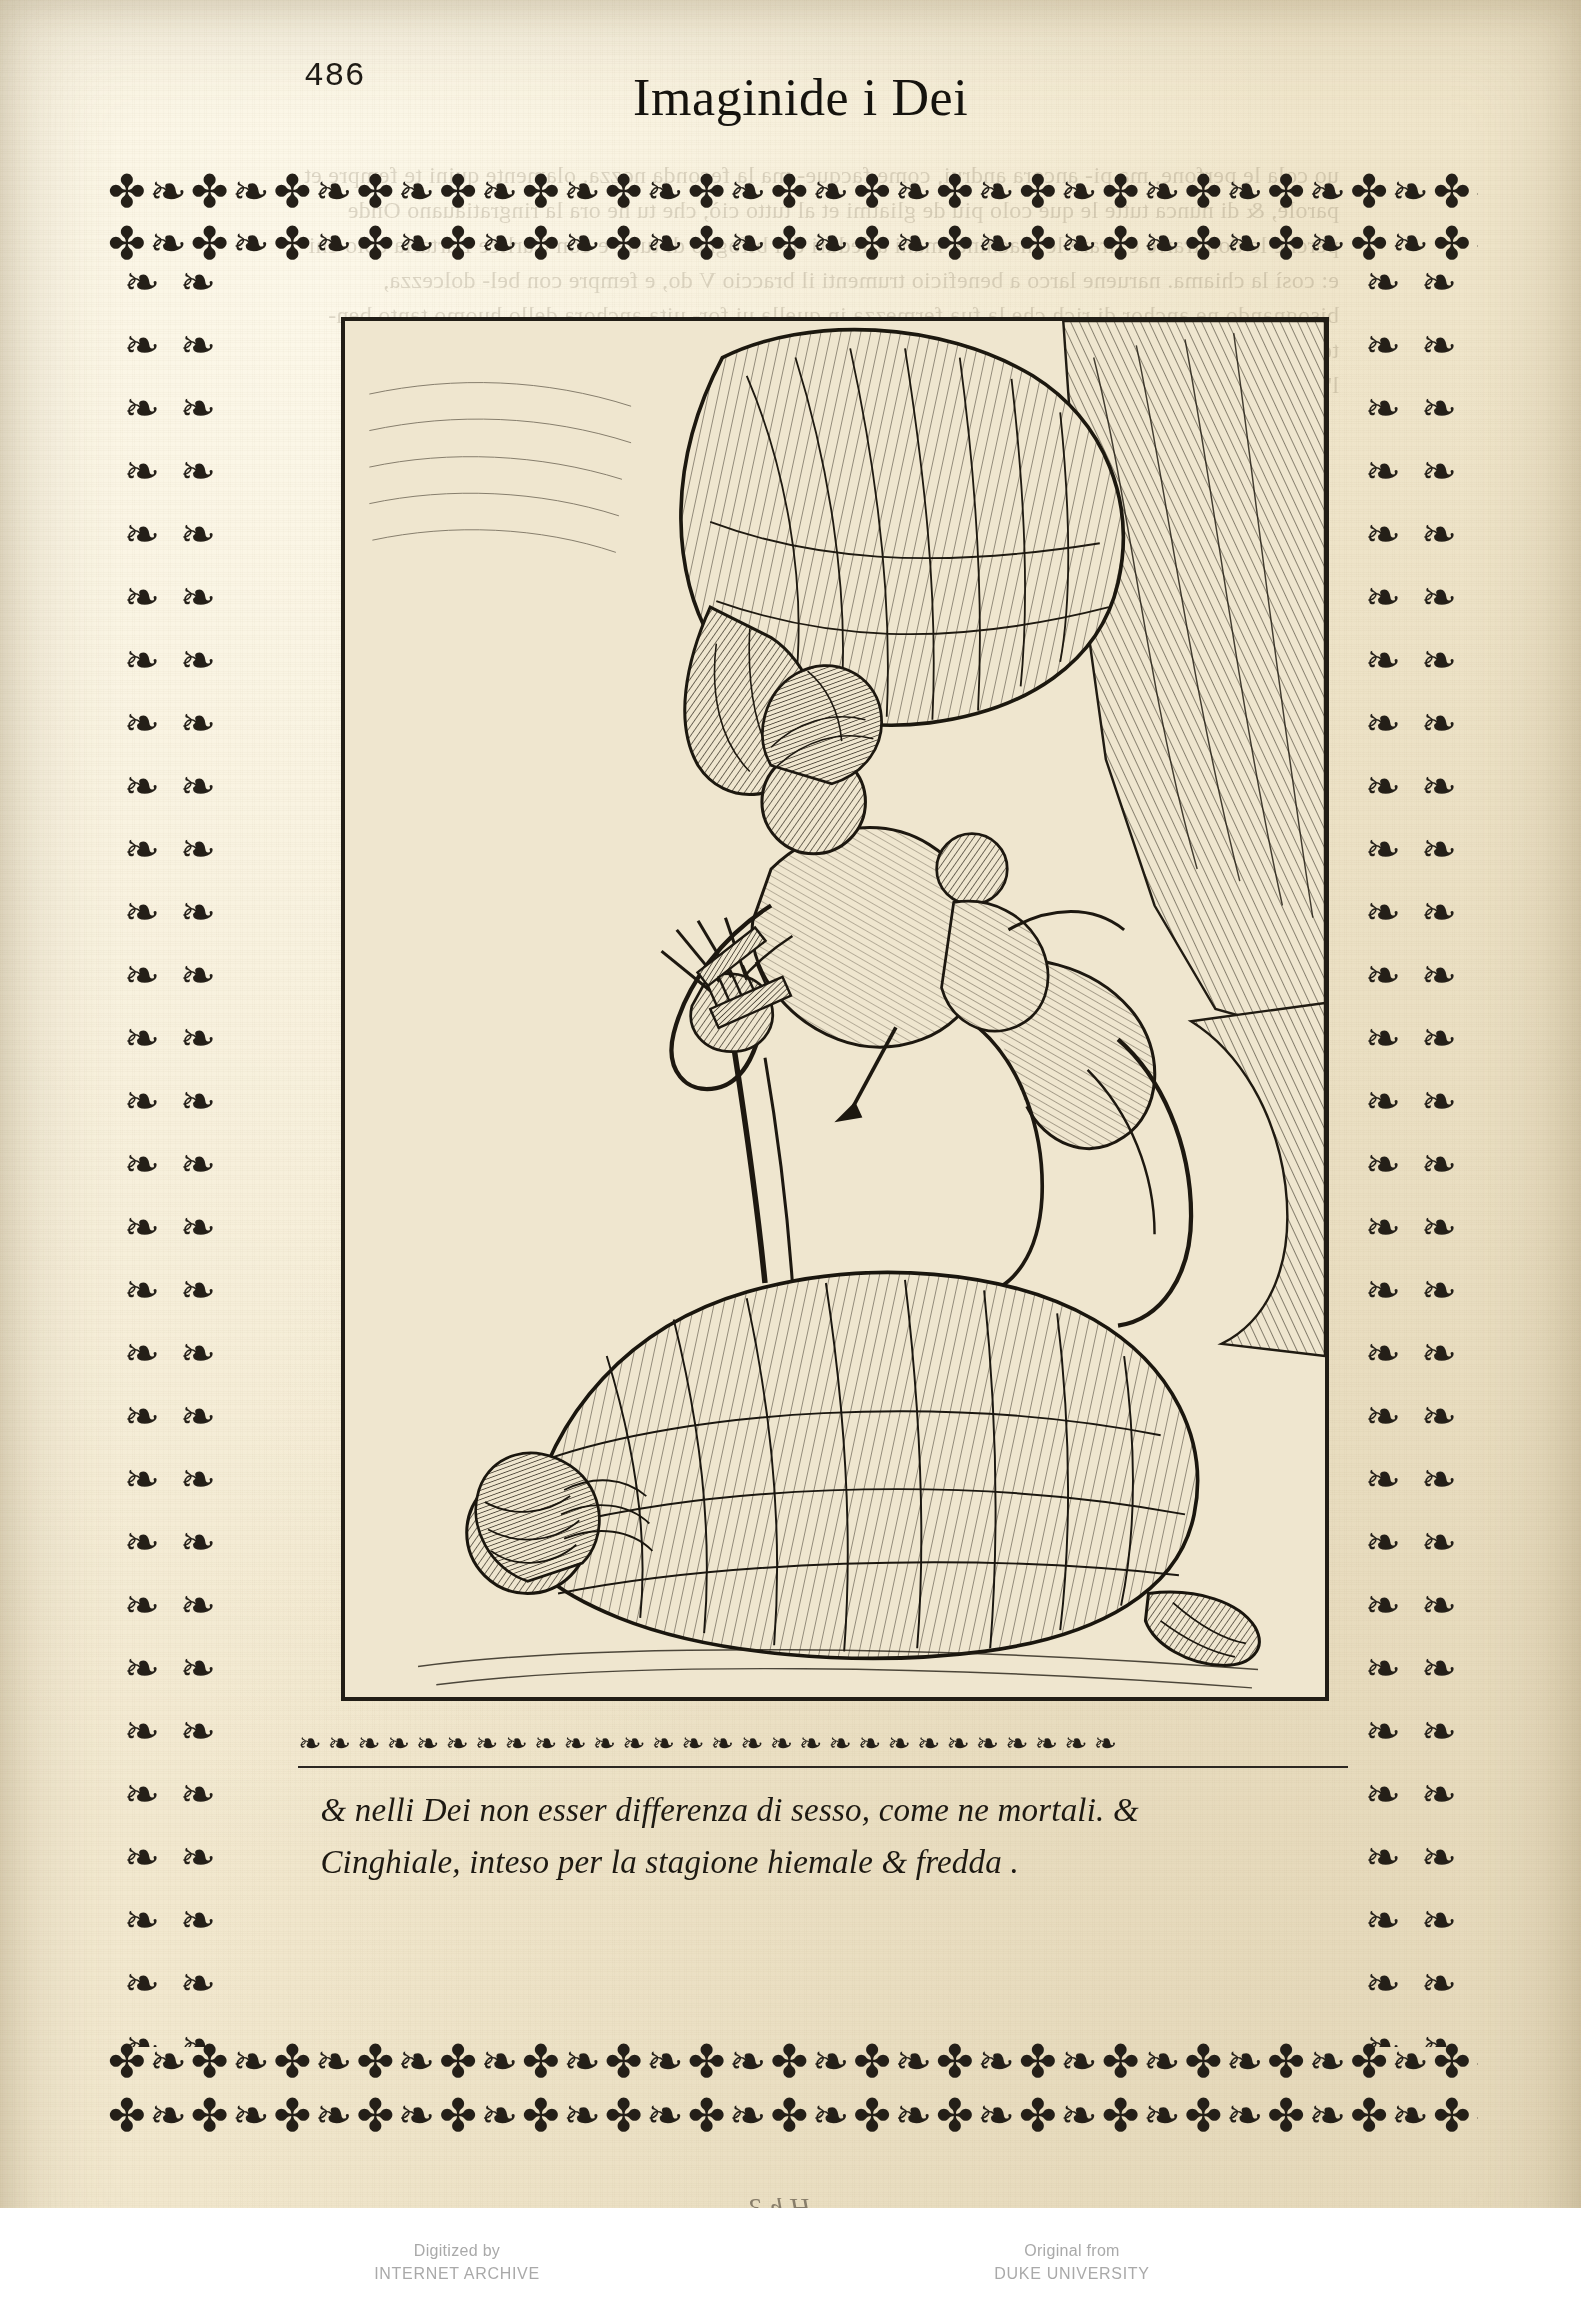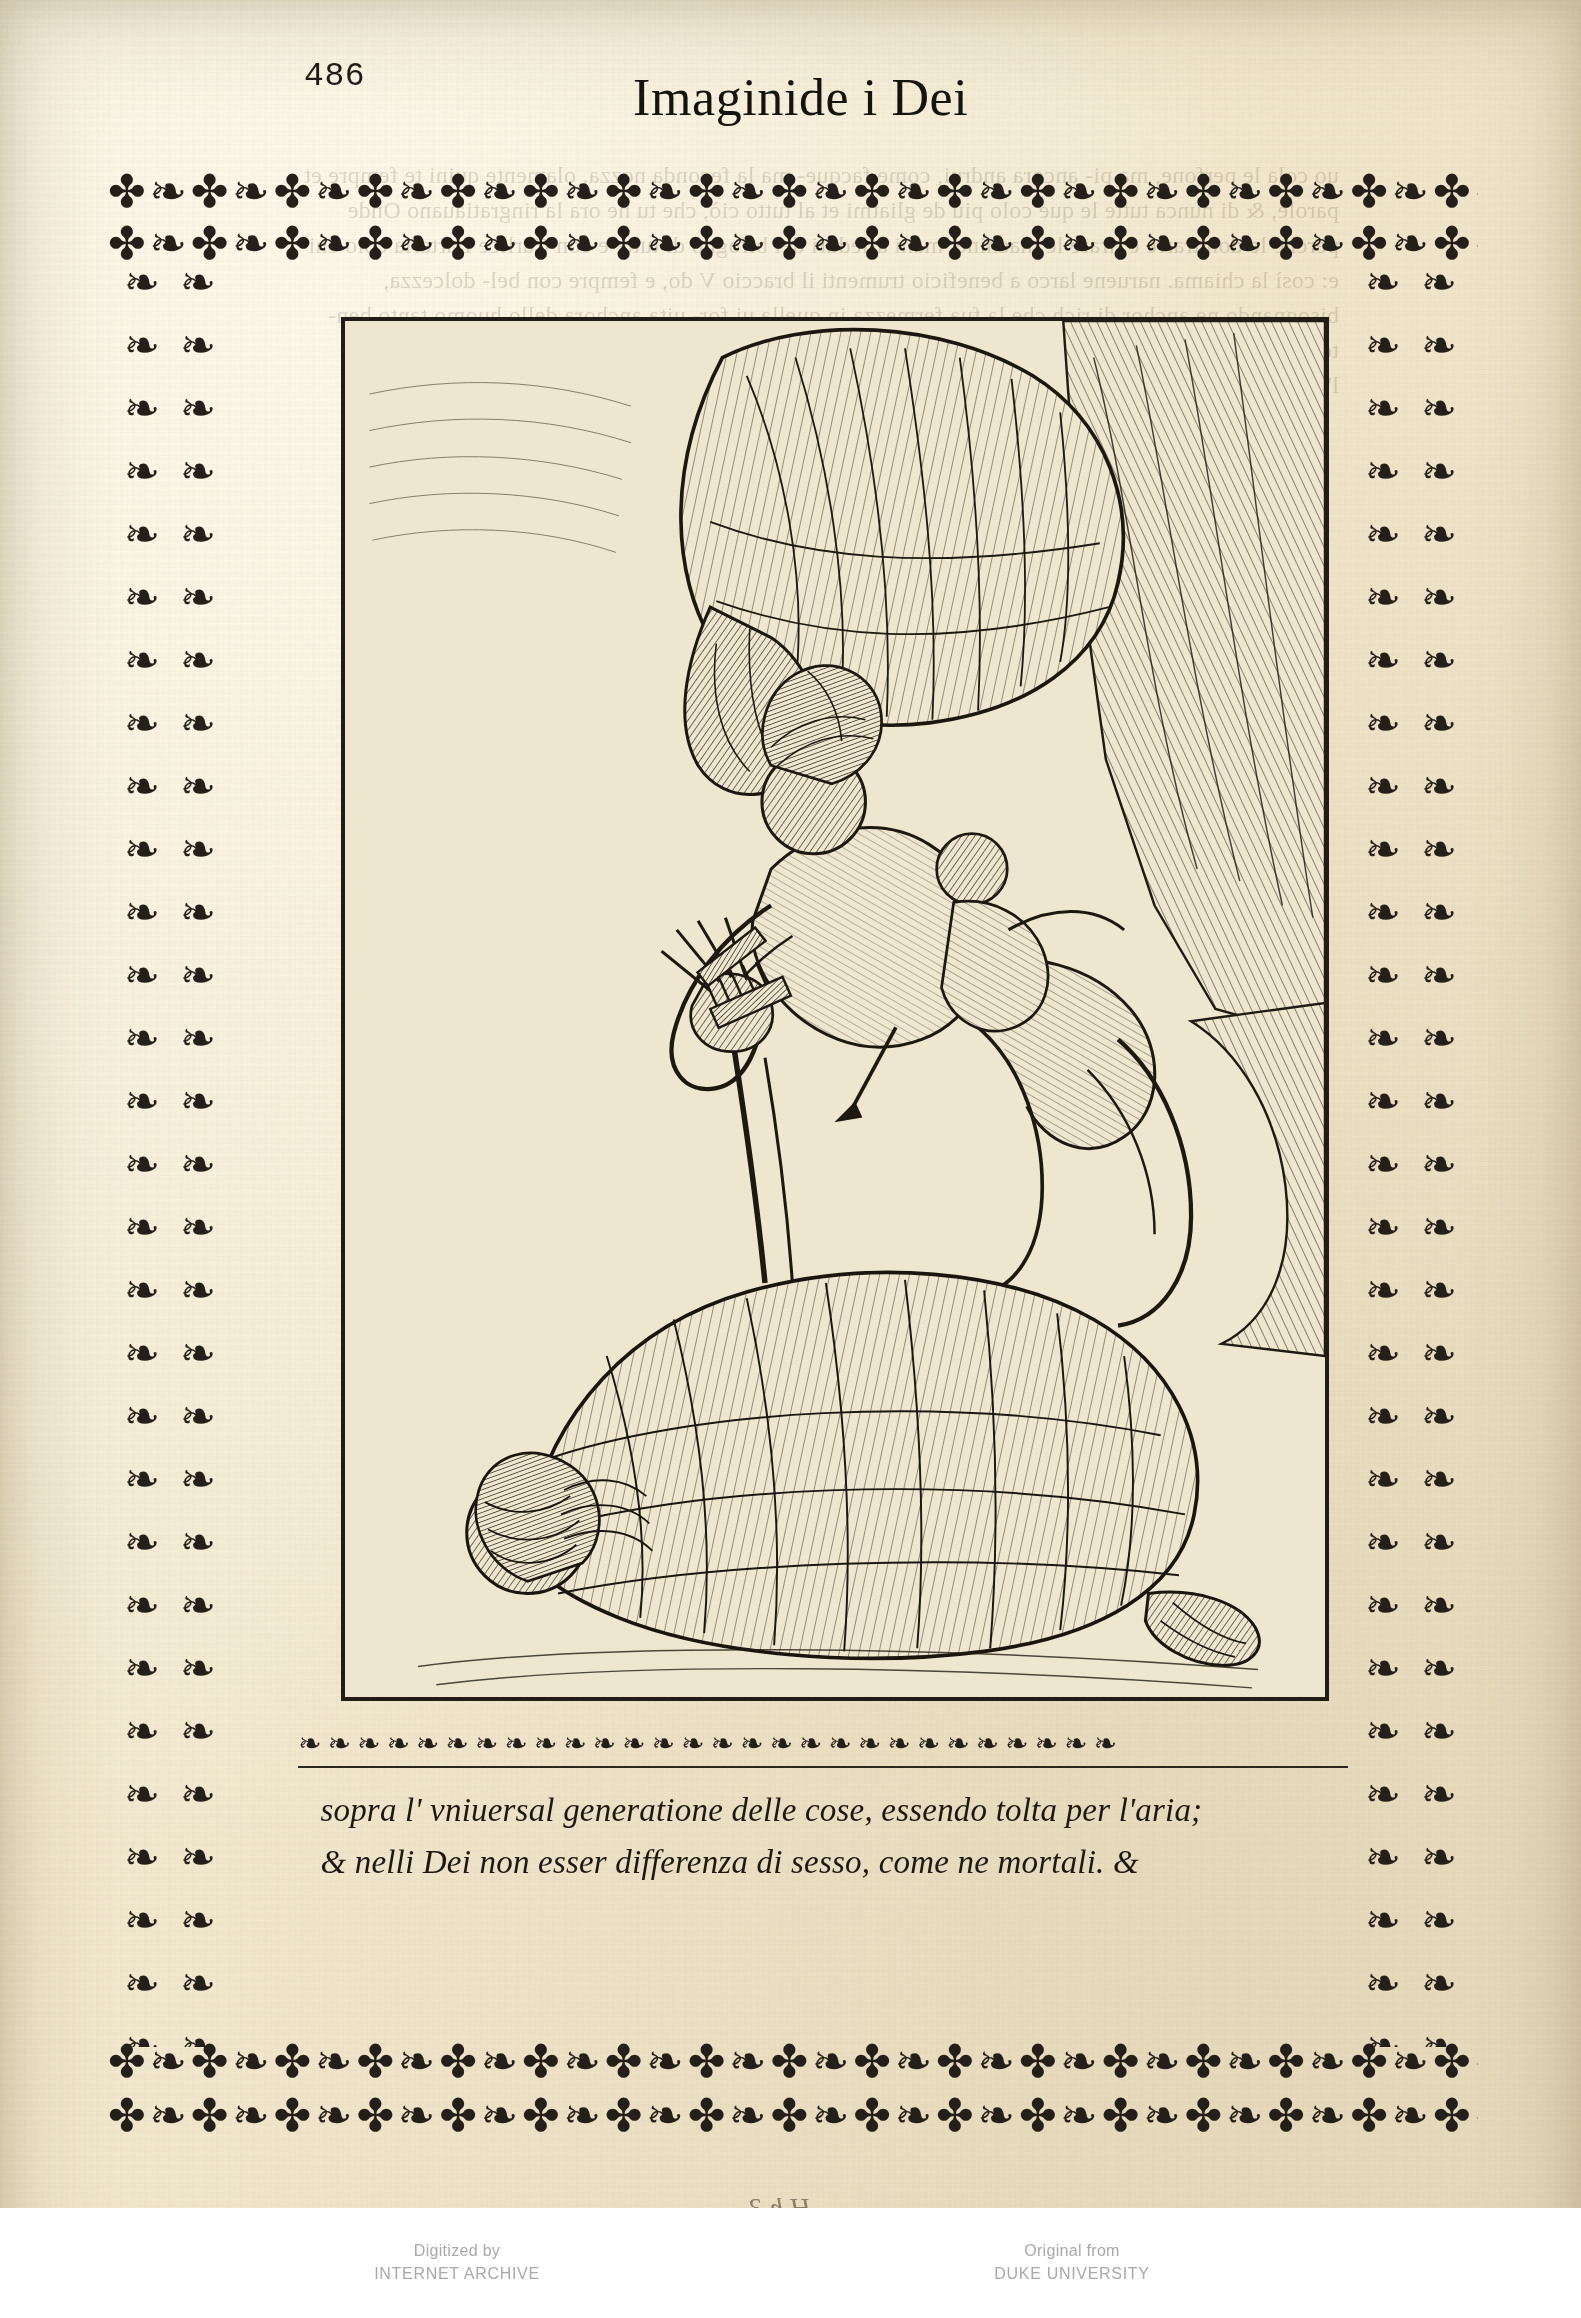--- a/index.html
+++ b/index.html
@@ -530,22 +530,22 @@
           <path d="M45 360 C175 332, 320 338, 445 380"></path>
         </g>
       </svg>
     </div>
   </div>
 
   <div class="cap-rule">❧❧❧❧❧❧❧❧❧❧❧❧❧❧❧❧❧❧❧❧❧❧❧❧❧❧❧❧</div>
   <div class="cap-rule-line"></div>
 
   <div class="caption">
-    <p class="ind">sopra l' vniuersal generatione delle cose, essendo tolta per l'aria;</p>
     <p class="ind">&amp; nelli Dei non esser differenza di sesso, come ne mortali. &amp;</p>
+    <p class="ind">Cinghiale, inteso per la stagione hiemale &amp; fredda .</p>
   </div>
 
   <div class="signature">H h 3</div>
 
   <div class="edge-shade"></div>
 </div>
 
 <div class="footer-strip"></div>
 <div class="credit credit-left">
   <div class="c1">Digitized by</div>

